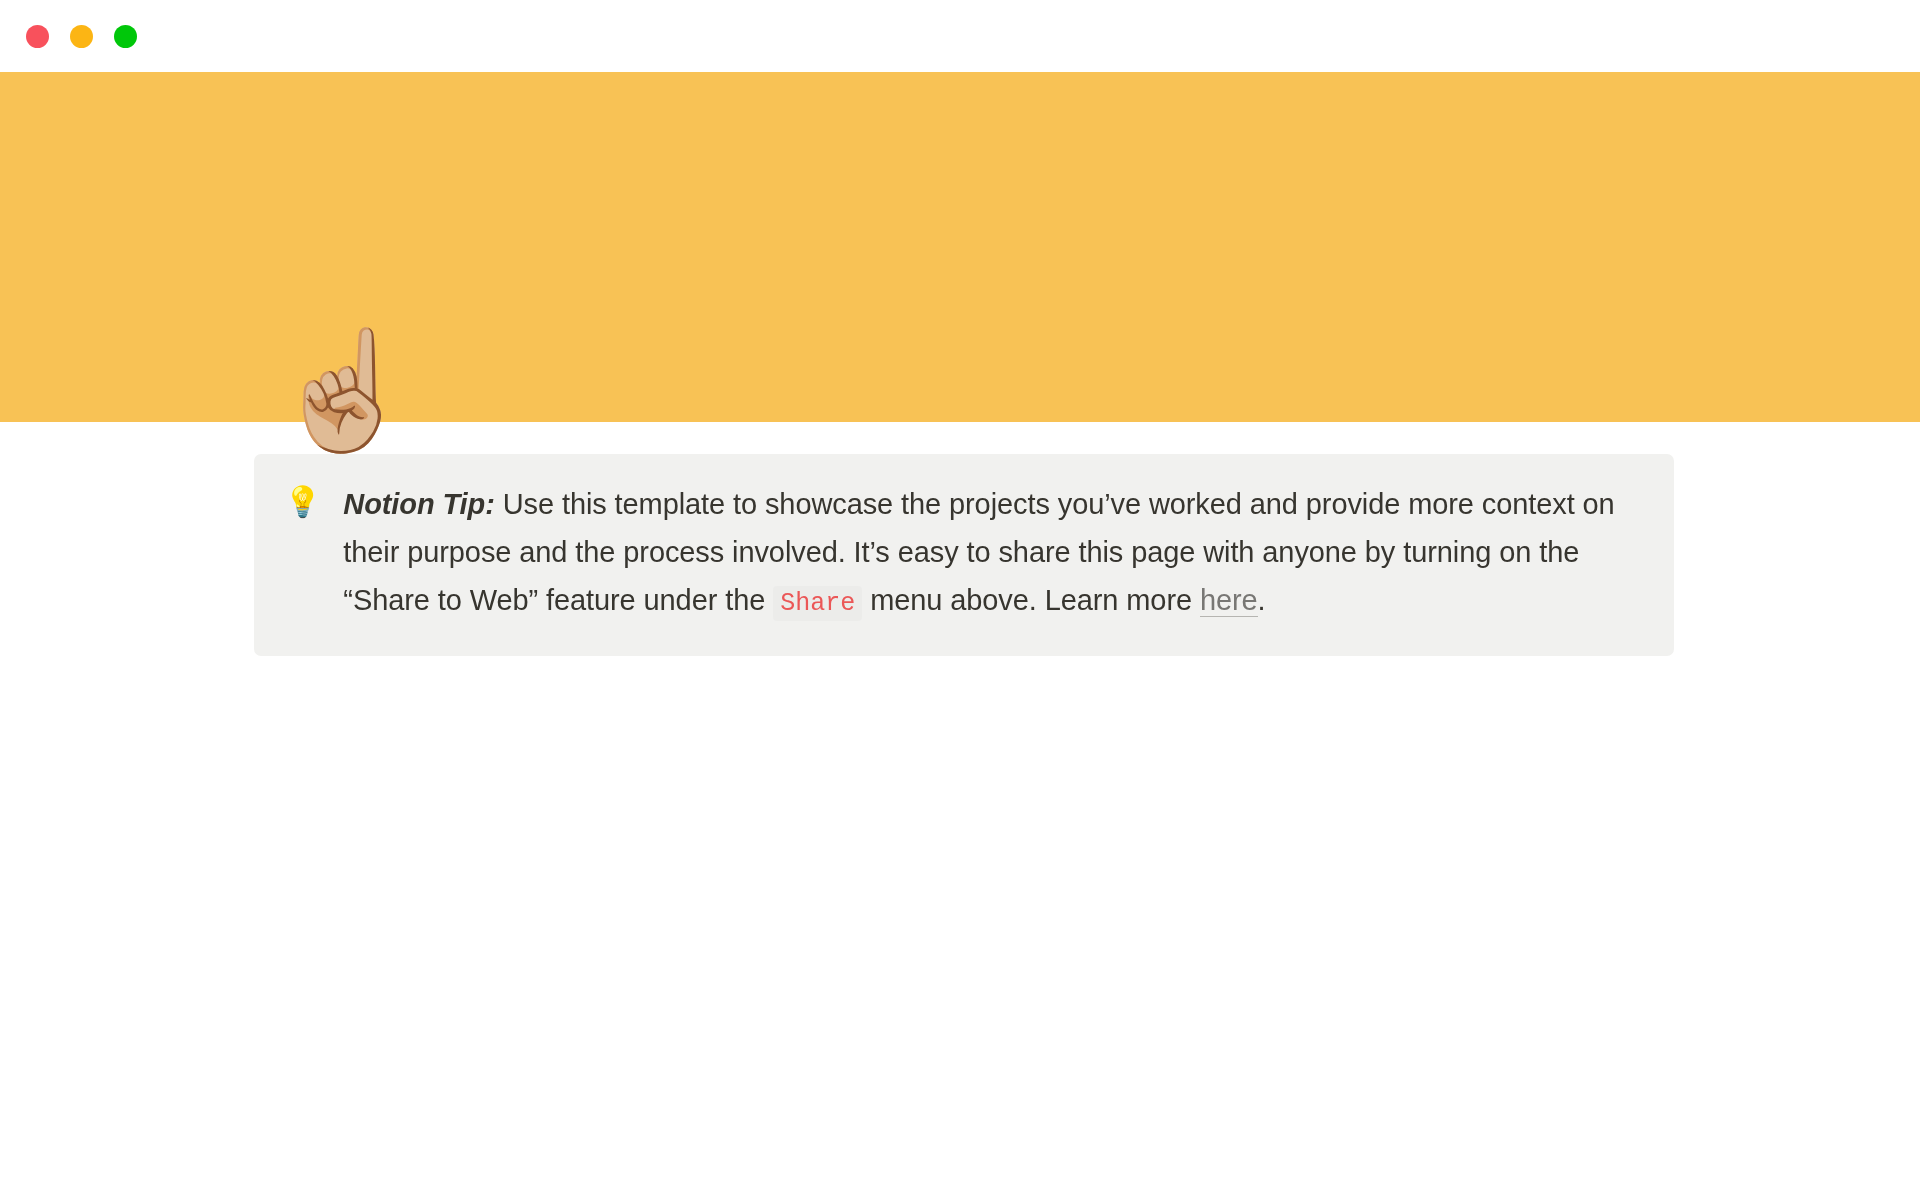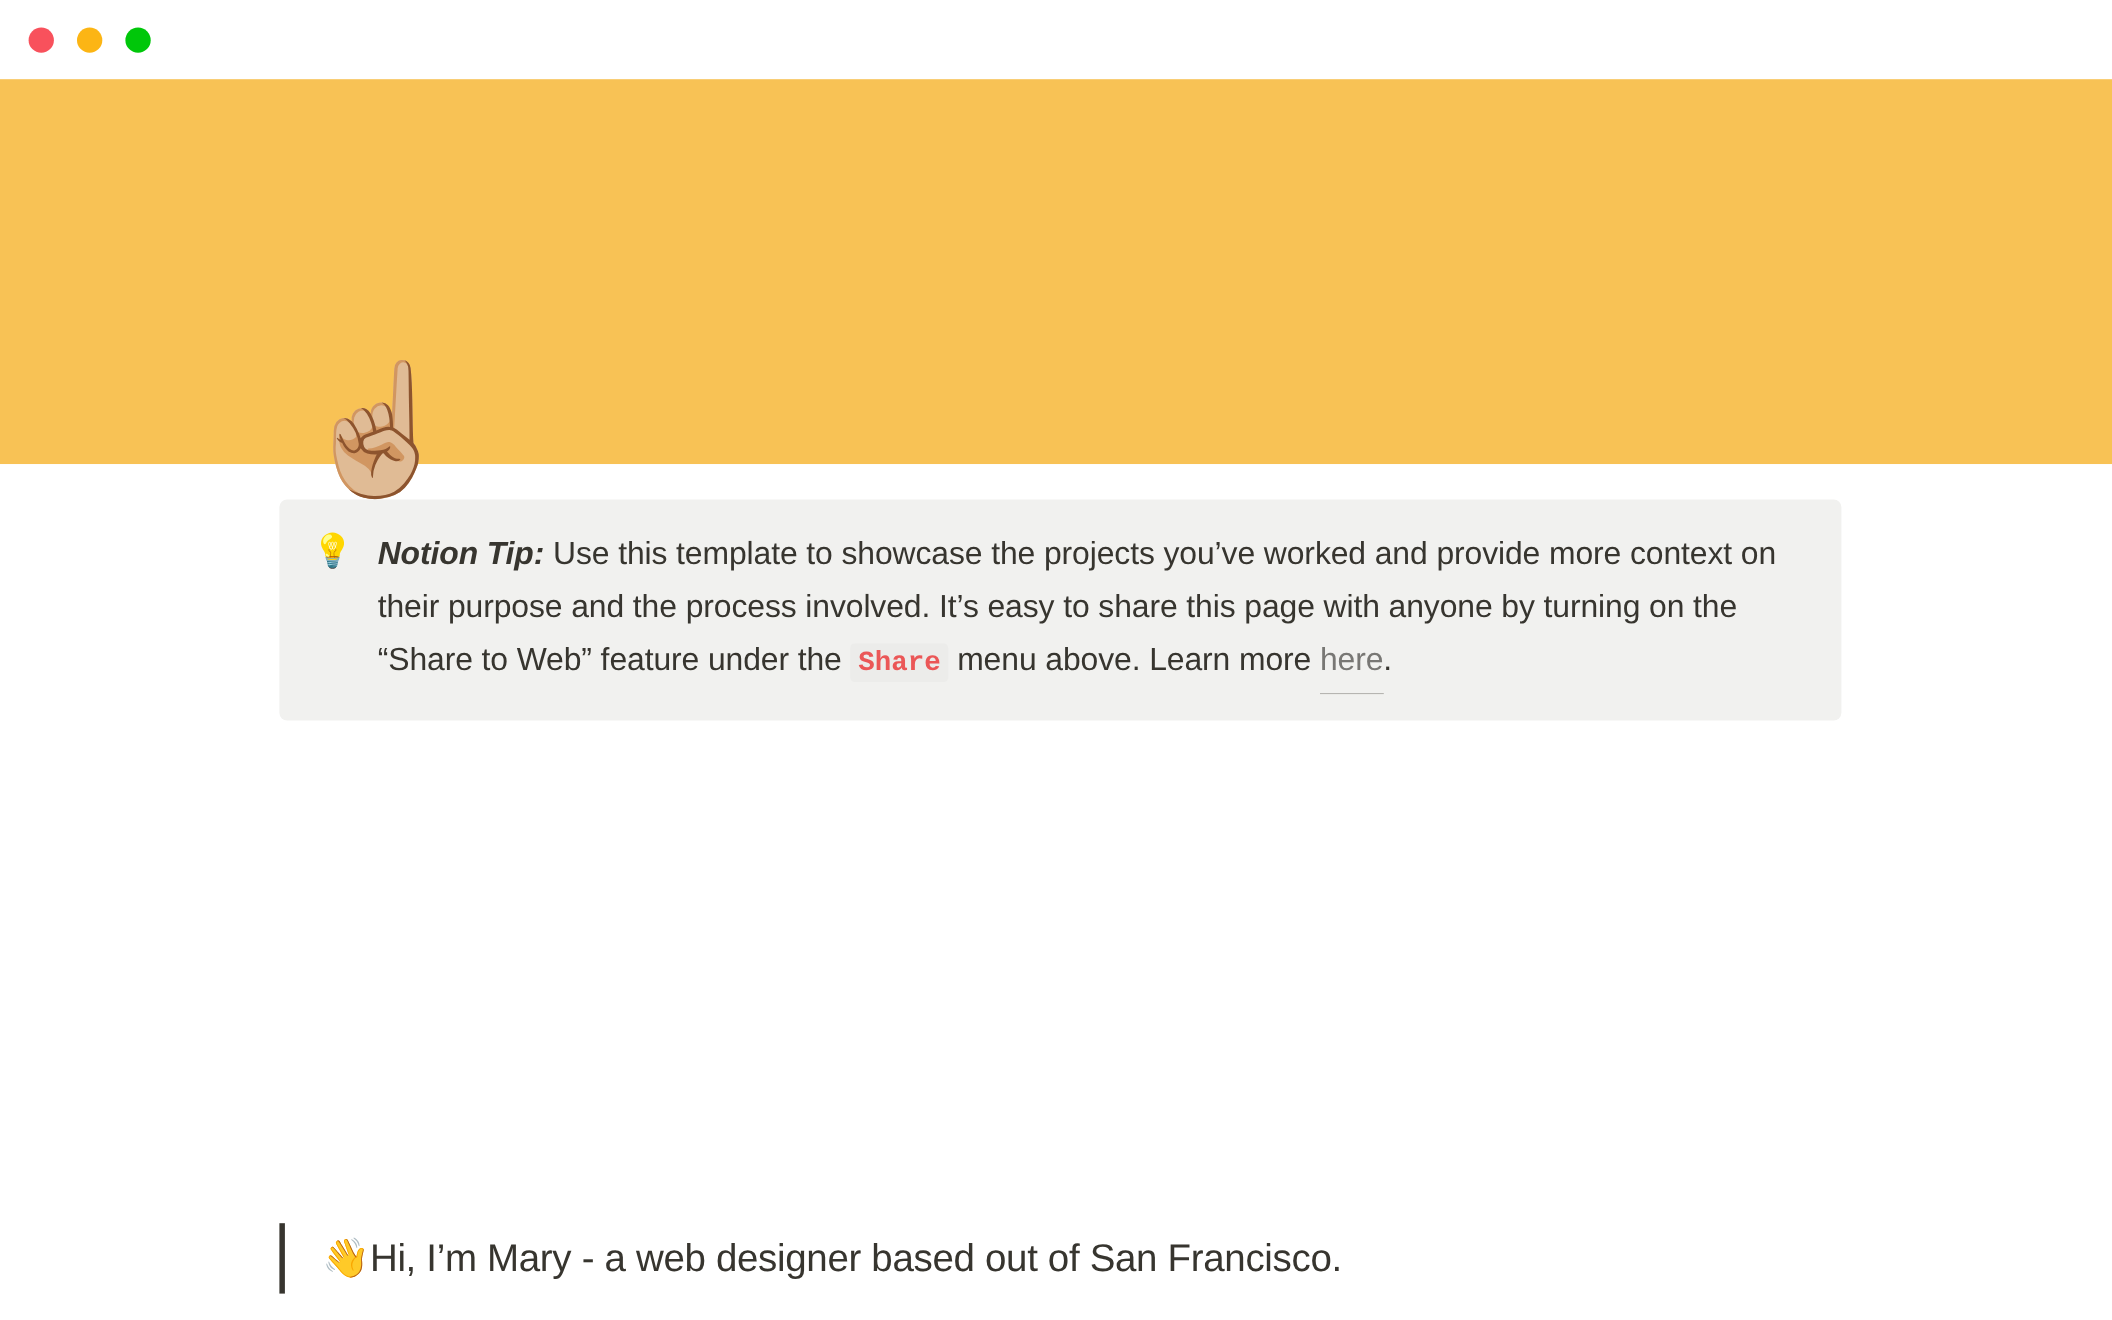--- a/index.html
+++ b/index.html
@@ -100,28 +100,27 @@
   .callout-text b { font-weight:700;font-style:italic; }
 
   .code-chip {
     font-family:"Liberation Mono", "DejaVu Sans Mono", monospace;
     font-size:25px;
     background:#ECECEA;
     color:#EB5757;
     border-radius:4px;
     padding:3px 7px;
     letter-spacing:0;
-    font-weight:bold;
   }
 
   .inline-link {
     color:#787774;
     text-decoration:none;
     border-bottom:1px solid #B6B5B1;
-    padding-bottom:14px;
+    padding-bottom:0;
   }
 
   
   .quote-block {
     position:absolute;
     left:254px;
     top:690px;
     width:1420px;
     display:flex;
     align-items:flex-start;
@@ -167,18 +166,14 @@
 
     <div class="callout" style="background: rgb(241, 241, 239);">
       <span class="callout-icon">💡</span>
       <div class="callout-text">
         <b>Notion Tip:</b><span> Use this template to showcase the projects you’ve worked and provide more context on their purpose and the process involved. It’s easy to share this page with anyone by turning on the “Share to Web” feature under the </span><span class="code-chip" style="color: rgb(235, 87, 87);">Share</span><span> menu above. Learn more </span><a href="#" class="inline-link">here</a><span>.</span>
       </div>
     </div>
 
   </div>
 
-  <div class="quote-block">
-    <div class="quote-bar" style="background: rgb(55, 53, 47);"></div>
-    <div class="quote-text"><span class="quote-emoji">👋</span><span>Hi, I’m Mary - a web designer based out of San Francisco.</span></div>
-  </div>
 
 </div>
 
 </body></html>

